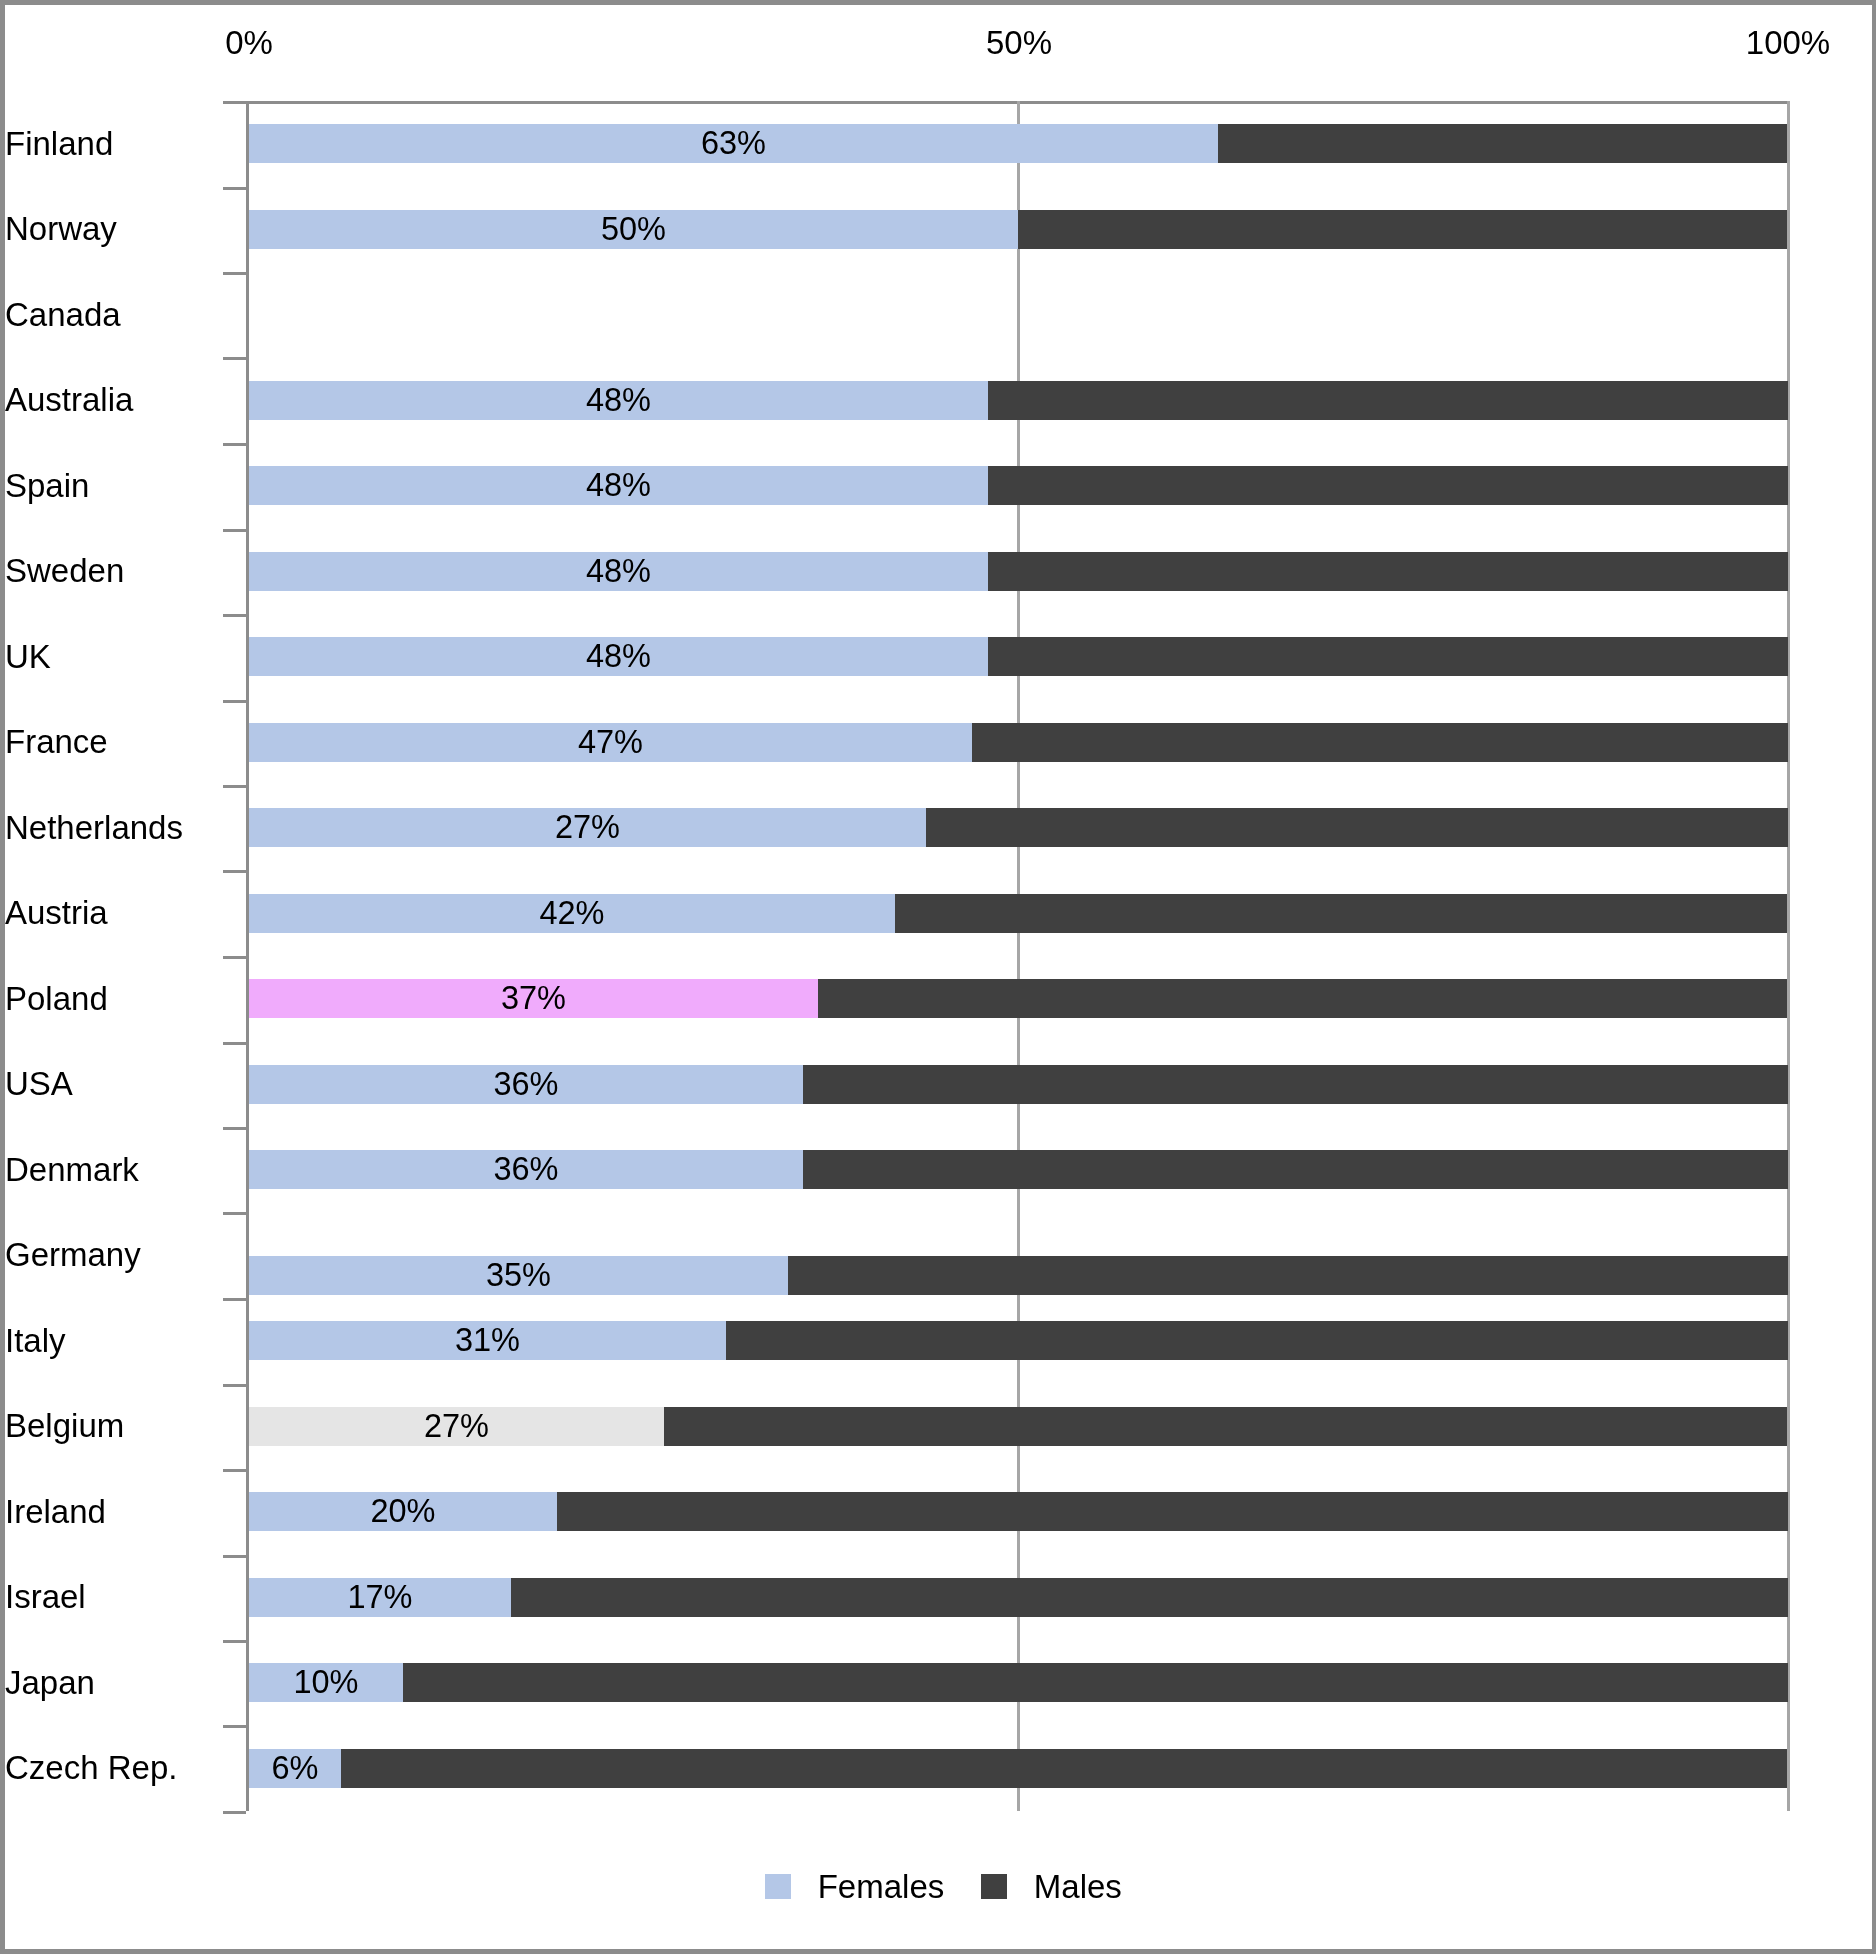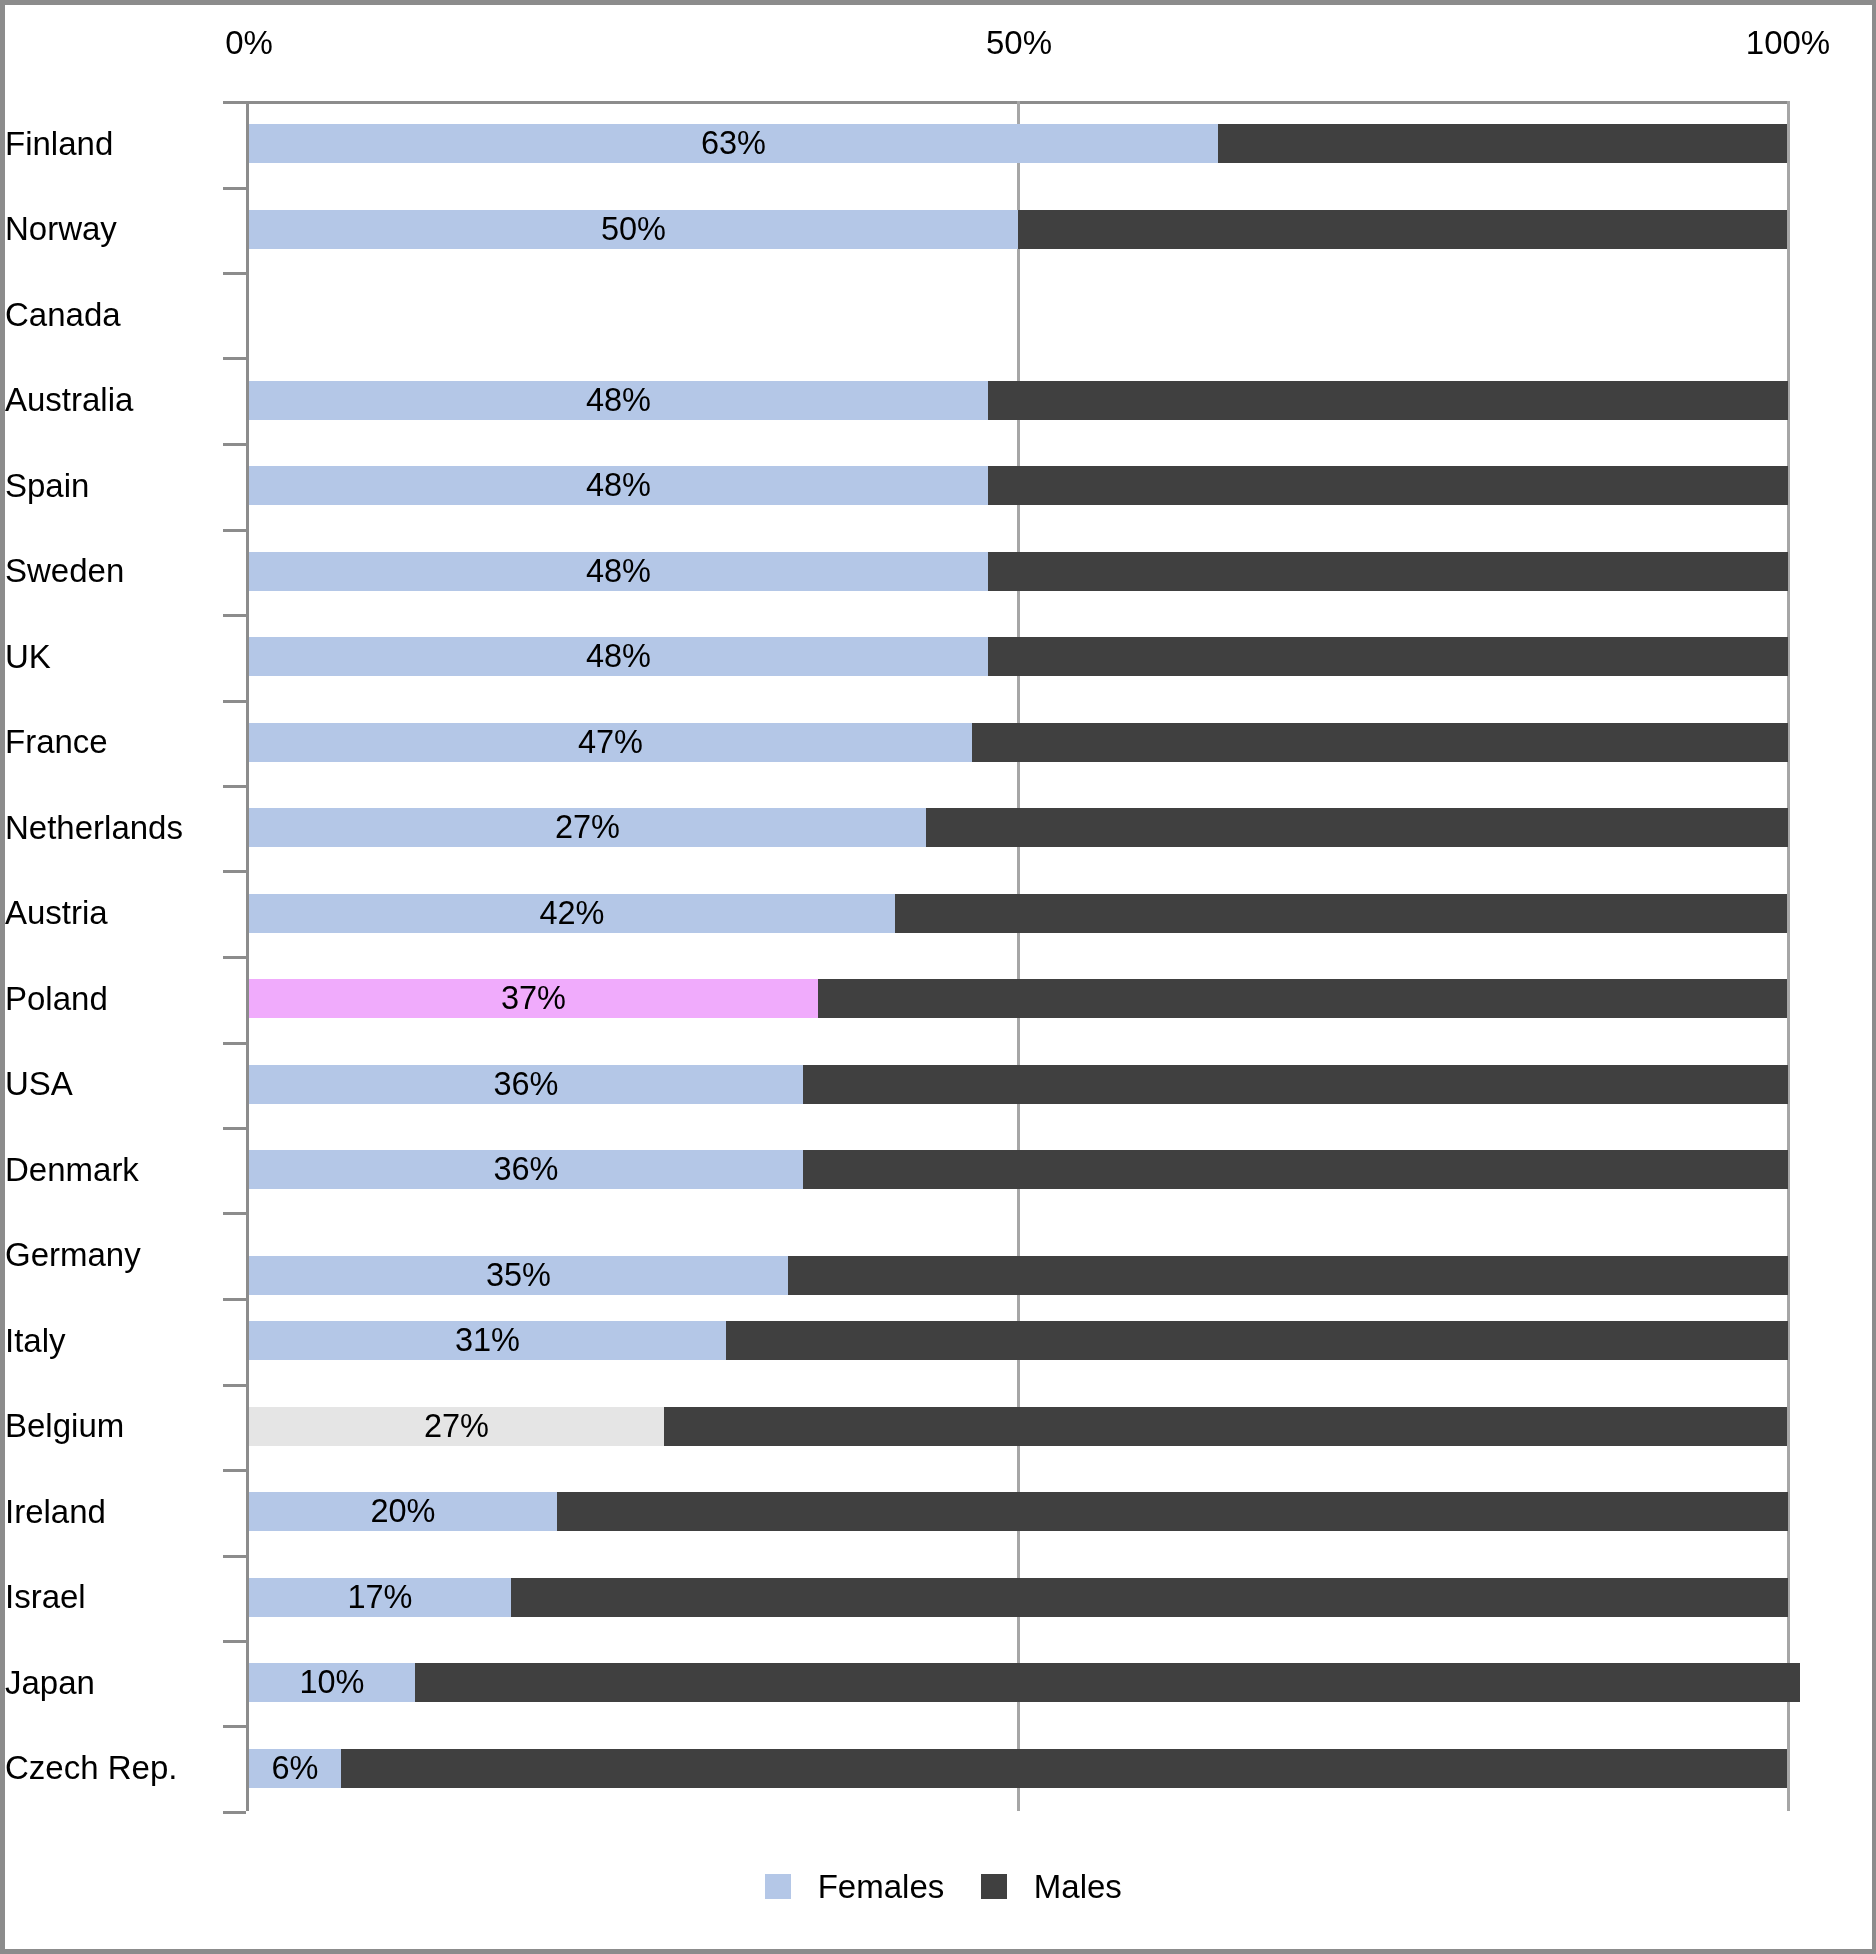--- a/index.html
+++ b/index.html
@@ -279,21 +279,21 @@
         </div>
         <div class="seg-male" style="width: 1231px; background: rgb(64, 64, 64);"></div>
       </div>
       <div class="bar-row" style="top: 1477px;">
         <div class="seg-female" style="width: 262px; background: rgb(180, 199, 231);">
           <span class="bar-value">17%</span>
         </div>
         <div class="seg-male" style="width: 1277px; background: rgb(64, 64, 64);"></div>
       </div>
       <div class="bar-row" style="top: 1562px;">
-        <div class="seg-female" style="width: 166px; background: rgb(180, 199, 231);">
+        <div class="seg-female" style="width: 154px; background: rgb(180, 199, 231);">
           <span class="bar-value">10%</span>
         </div>
         <div class="seg-male" style="width: 1385px; background: rgb(64, 64, 64);"></div>
       </div>
       <div class="bar-row" style="top: 1648px;">
         <div class="seg-female" style="width: 92px; background: rgb(180, 199, 231);">
           <span class="bar-value">6%</span>
         </div>
         <div class="seg-male" style="width: 1446px; background: rgb(64, 64, 64);"></div>
       </div>

